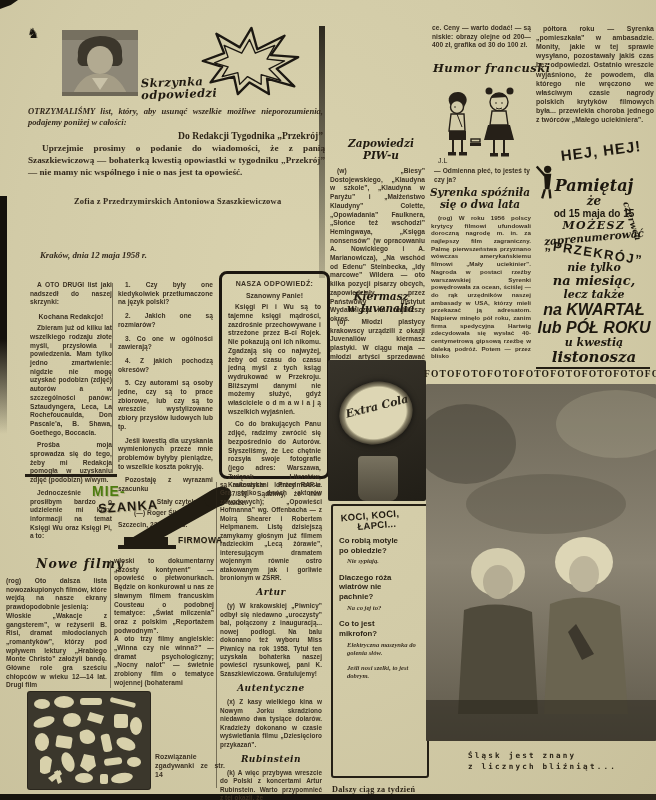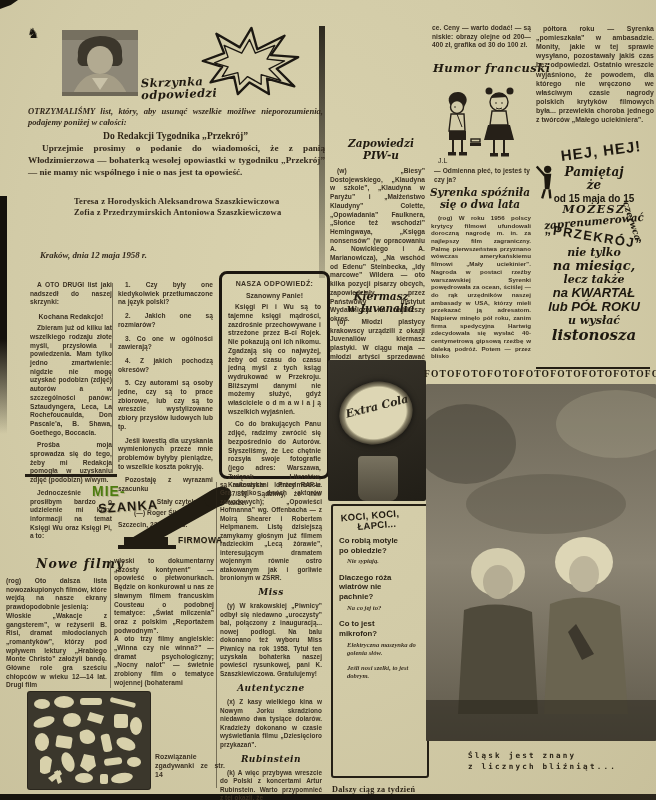--- a/index.html
+++ b/index.html
@@ -9,21 +9,21 @@
     font-family:"Liberation Serif",serif;color:#33291d;
   }
   .abs{position:absolute}
   .small{font-family:"Liberation Sans",sans-serif;font-weight:600;font-size:6.6px;line-height:1.32;text-align:justify;color:#3a3022;letter-spacing:.05px}
   .pre{white-space:pre-line}
   .indent p, .ind{text-indent:7px}
   .script{font-style:italic;font-weight:bold;font-family:"DejaVu Serif",serif;color:#201a10}
   .serifb{font-family:"Liberation Serif",serif;font-weight:700;color:#2e2518}
   .vrule{width:1px;background:rgba(45,38,25,.55)}
   .hrule{background:#241e14}
-  .center{text-align:center}
+  .center{text-align:right}
   
   #corner{left:0;top:0;width:18px;height:9px;background:#17140e;clip-path:polygon(0 0,100% 0,60% 55%,0 100%)}
   #knight{left:27px;top:25px;font-size:14px;color:#17140e}
   #portrait{left:62px;top:30px;width:76px;height:66px}
   #skrzynka{left:141px;top:76px;font-size:11.5px;line-height:1.05;letter-spacing:.4px;transform:rotate(-2deg)}
   #star{left:192px;top:24px}
   #intro{left:28px;top:106px;width:295px;font-size:8.6px;font-style:italic;font-weight:700;line-height:1.25;text-align:justify}
   #letter-head{left:28px;top:130px;width:295px;font-size:9.6px}
   #letter-body{left:28px;top:143px;width:297px;font-size:9.2px;line-height:1.28;text-align:justify;text-indent:14px;font-weight:700}
   #signers{left:74px;top:196px;font-size:8.5px;line-height:1.3;font-weight:700;letter-spacing:.2px}
@@ -82,31 +82,31 @@
   #cartoon{left:436px;top:83px;width:92px;height:82px}
   #humor-cap{left:434px;top:167px;width:96px}
   #syr-head{left:429px;top:186px;width:102px;font-size:10.5px;line-height:1.15;text-align:center}
   #syr-left{left:431px;top:214px;width:100px;font-size:6.2px;line-height:1.24}
   #col5{left:536px;top:24px;width:118px;font-size:6.9px}
   
   #hej{left:534px;top:142px;width:120px;height:224px;text-align:center;color:#1d180f}
   #hej .title{font-family:"Liberation Sans",sans-serif;font-weight:800;font-size:15px;letter-spacing:1px;transform:rotate(-7deg);margin-left:14px}
   #hej .man{position:absolute;left:0;top:20px}
   #hej .l{font-family:"DejaVu Serif",serif;font-style:italic;font-weight:bold;line-height:1.12}
-  #hej .l0{font-size:12px;margin-top:7px}
+  #hej .l0{font-size:16px;margin-top:18px}
   #hej .l1{font-size:12px}
   #hej .l2{font-size:10px;font-style:normal;font-weight:800;font-family:"Liberation Sans",sans-serif}
   #hej .l3{position:absolute;right:2px;top:74px;transform:rotate(72deg);font-size:9px}
   #hej .l4{font-size:11px;letter-spacing:1.5px}
   #hej .l5{font-size:10.5px;transform:rotate(-5deg)}
   #hej .l6{font-size:13px;font-style:normal;font-weight:800;font-family:"Liberation Sans",sans-serif;letter-spacing:1.5px;transform:rotate(9deg);margin:2px 0}
   #hej .l7{font-size:11px}
   #hej .l8{font-size:13px}
   #hej .l9{font-size:11px}
-  #hej .l10,#hej .l11{font-size:13px;font-family:"Liberation Sans",sans-serif;font-weight:800}
+  #hej .l10,#hej .l11{font-size:16px;font-family:"Liberation Sans",sans-serif;font-weight:800}
   #hej .l12{font-size:11px}
   #hej .l13{font-size:15px}
   #hejrule{left:536px;top:367px;width:114px;height:2px}
   #foto{left:424px;top:369px;width:232px;height:14px;font-weight:800;font-size:9.5px;letter-spacing:1.2px;white-space:nowrap;overflow:hidden;color:#241e12}
   #women{left:426px;top:384px;width:230px;height:357px;border-radius:1px;overflow:hidden}
   #slask{left:468px;top:750px;font-family:"DejaVu Sans Mono",monospace;font-size:7.6px;font-weight:bold;letter-spacing:2.2px;line-height:1.5;color:#2c2518}
 </style>
 </head>
 <body>
 
@@ -133,23 +133,22 @@
 </div>
 <div class="abs" id="star">
   <svg width="115" height="74" viewBox="0 0 112 76">
     <polygon points="8,38 30,30 22,10 46,24 58,4 64,26 92,12 78,32 106,34 84,46 102,64 74,56 76,72 56,60 44,72 40,54 16,60 28,44" fill="none" stroke="#1c1812" stroke-width="2.4" stroke-linejoin="round"></polygon>
     <polygon points="20,40 34,34 30,22 48,30 56,16 62,30 82,22 74,36 92,38 76,46 88,58 68,52 68,62 54,54 46,62 44,50 28,54 34,44" fill="none" stroke="#1c1812" stroke-width="1.4" stroke-linejoin="round"></polygon>
   </svg>
 </div>
 
 <div class="abs" id="intro">OTRZYMALIŚMY list, który, aby usunąć wszelkie możliwe nieporozumienia, podajemy poniżej w całości:</div>
 <div class="abs serifb center" id="letter-head">Do Redakcji Tygodnika „Przekrój”</div>
-<div class="abs" id="letter-body">Uprzejmie prosimy o podanie do wiadomości, że z panią Włodzimierzowa — bohaterką wesołej opowiastki w tygodniku „Przekrój” — nie mamy nic wspólnego i nie o nas jest ta opowieść.</div>
+<div class="abs" id="letter-body">Uprzejmie prosimy o podanie do wiadomości, że z panią Szaszkiewiczową — bohaterką kwestią opowiastki w tygodniku „Przekrój” — nie mamy nic wspólnego i nie o nas jest ta opowieść.</div>
 <div class="abs" id="signers">
-  <div>Teresa z Horodyskich Aleksandrowa Szaszkiewiczowa</div>
   <div>Zofia z Przedrzymirskich Antoniowa Szaszkiewiczowa</div>
 </div>
 <div class="abs" id="dateline">Kraków, dnia 12 maja 1958 r.</div>
 
 <div class="abs small" id="colA">
   <div class="p ind">A OTO DRUGI list jaki nadszedł do naszej skrzynki:</div>
   <div class="sal">Kochana Redakcjo!</div>
   <div class="p ind">Zbieram już od kilku lat wszelkiego rodzaju złote myśli, przysłowia i powiedzenia. Mam tylko jedno zmartwienie: nigdzie nie mogę uzyskać podobizn (zdjęć) autorów a w szczególności panów: Sztaudyngera, Leca, La Rochefoucaulda, Don Pascale’a, B. Shawa, Goethego, Boccacia.</div>
   <div class="p ind">Prośba moja sprowadza się do tego, żeby mi Redakcja pomogła w uzyskaniu zdjęć (podobizn) w/wym.</div>
   <div class="p ind">Jednocześnie prosiłbym bardzo o udzielenie mi kilku informacji na temat Księgi Wu oraz Księgi Pi, a to:</div>
@@ -190,21 +189,21 @@
 
 <div class="abs script" id="nf-head">Nowe filmy</div>
 <div class="abs small pre" id="bcol1">(rog) Oto dalsza lista nowozakupionych filmów, które wejdą na nasze ekrany prawdopodobnie jesienią:
 Włoskie „Wakacje z gangsterem”, w reżyserii B. Risi, dramat młodocianych „romantyków”, którzy pod wpływem lektury „Hrabiego Monte Christo” założyli bandę. Główne role gra sześciu chłopców w wieku 12—14 lat. Drugi film</div>
 <div class="abs vrule" id="divB1"></div>
 <div class="abs small pre" id="bcol2">włoski to dokumentarny „Szósty kontynent” — opowieść o płetwonurkach. Będzie on konkurował u nas ze sławnym filmem francuskim Cousteau o podobnej tematyce: „Świat milczenia” oraz z polskim „Reportażem podwodnym”.
 A oto trzy filmy angielskie: „Winna czy nie winna?” — dramat psychologiczny; „Nocny nalot” — świetnie zrobiony film o tematyce wojennej (bohaterami</div>
 <div class="abs vrule" id="divB2"></div>
 <div class="abs small" id="bcol3">
   <div>są autentyczni lotnicy RAF-u. Gra tylko dwóch aktorów zawodowych); „Opowieści Hofmanna” wg. Offenbacha — z Moirą Shearer i Robertem Helpmanem. Listę dzisiejszą zamykamy głośnym już filmem radzieckim „Lecą żórawie”, interesującym dramatem wojennym równie ostro atakowanym jak i gorliwie bronionym w ZSRR.</div>
-  <div class="shead script">Miss</div>
+  <div class="shead script">Artur</div>
   <div class="ind">(y) W krakowskiej „Piwnicy” odbył się niedawno „uroczysty” bal, połączony z inauguracją... nowej podłogi. Na balu dokonano też wyboru Miss Piwnicy na rok 1958. Tytuł ten uzyskała bohaterka naszej powieści rysunkowej, pani K. Szaszkiewiczowa. Gratulujemy!</div>
   <div class="shead script">Autentyczne</div>
   <div class="ind">(x) Z kasy wielkiego kina w Nowym Jorku skradziono niedawno dwa tysiące dolarów. Kradzieży dokonano w czasie wyświetlania filmu „Dziesięcioro przykazań”.</div>
   <div class="shead script">Rubinstein</div>
   <div class="ind">(k) A więc przybywa wreszcie do Polski z koncertami Artur Rubinstein. Warto przypomnieć z tej okazji, że</div>
 </div>
 
 <div class="abs" id="puzzle">
   <svg width="122" height="97" viewBox="0 0 122 97">
     <g fill="#d8d1ab">
@@ -320,21 +319,21 @@
   <div class="l l2">od 15 maja do 15</div>
   <div class="l l3">czerwca</div>
   <div class="l l4">MOŻESZ</div>
   <div class="l l5">zaprenumerować</div>
   <div class="l l6">„PRZEKRÓJ”</div>
   <div class="l l7">nie tylko</div>
   <div class="l l8">na miesiąc,</div>
   <div class="l l9">lecz także</div>
   <div class="l l10">na KWARTAŁ</div>
   <div class="l l11">lub PÓŁ ROKU</div>
-  <div class="l l12">u wysłać</div>
+  <div class="l l12">u kwestią</div>
   <div class="l l13">listonosza</div>
 </div>
 <div class="abs hrule" id="hejrule"></div>
 
 <div class="abs" id="foto">FOTOFOTOFOTOFOTOFOTOFOTOFOTOFOTOFOTO</div>
 <div class="abs" id="women">
   <svg width="230" height="357" viewBox="0 0 230 357">
     <defs>
       <linearGradient id="pg" x1="0" y1="0" x2="0" y2="1">
         <stop offset="0" stop-color="#6e6859"></stop>

